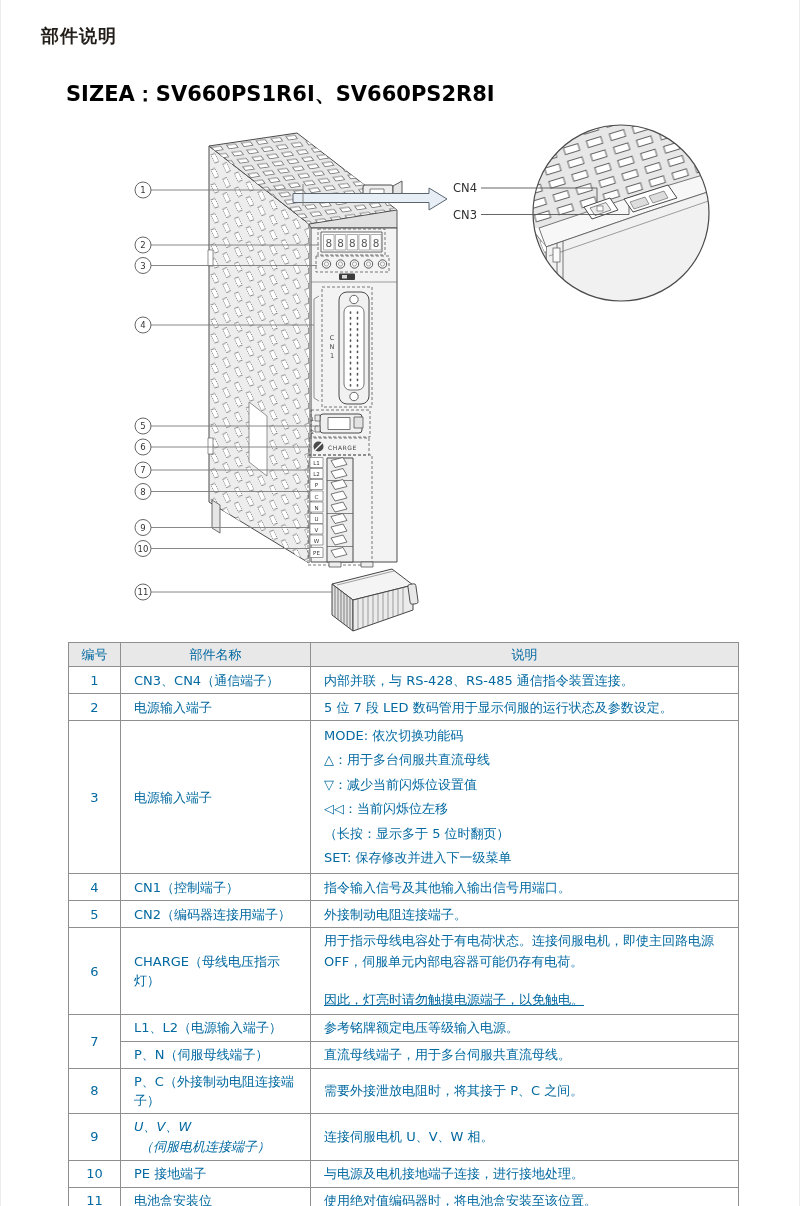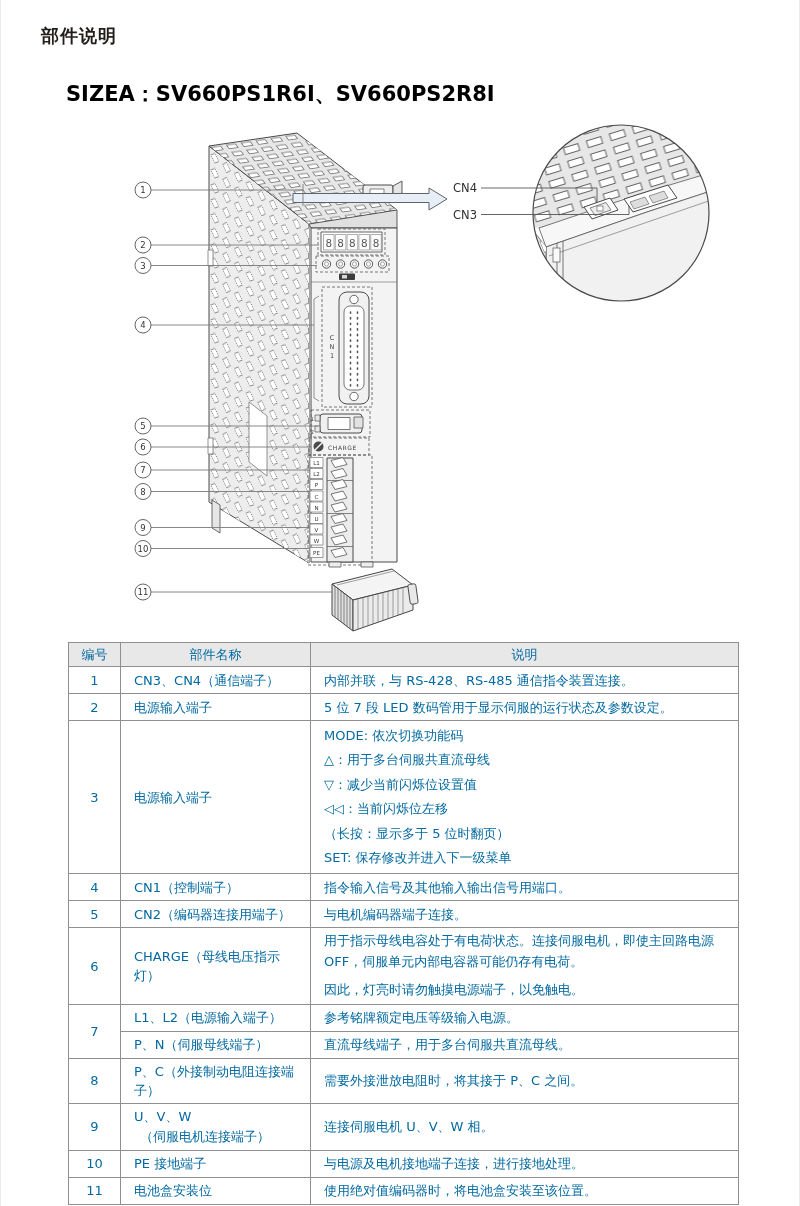--- a/index.html
+++ b/index.html
@@ -29,22 +29,22 @@
   }
   .parts-table th, .parts-table td { border:1px solid #8f8f8f; vertical-align:middle; }
   .parts-table th {
     background:#e8e8e8; font-weight:normal; height:21px; padding:1px 4px; font-size:13px;
   }
   .parts-table td { padding:3px 8px 3px 13px; line-height:19px; }
   td.c-id { text-align:center; padding:3px 2px; }
   tr.single td { height:20px; }
   .ml .line { line-height:24.4px; white-space:nowrap; }
   .p2 .line { line-height:20.5px; }
-  .p2 .line + .line { margin-top:8px; }
-  .nm2 .line { line-height:20px; white-space:nowrap; }
+  .p2 .line + .line { margin-top:18px;text-decoration:underline; }
+  .nm2 .line { line-height:20px; white-space:nowrap;font-style:italic; }
   .nm2 .line + .line { padding-left:6px; }
 </style>
 </head>
 <body>
 
 <div class="title">部件说明</div>
 <div class="subtitle">SIZEA：SV660PS1R6I、SV660PS2R8I</div>
 
 <svg class="diagram" width="800" height="640" viewBox="0 0 800 640">
   <defs>
@@ -356,21 +356,21 @@
     </td>
   </tr>
   <tr class="single">
     <td class="c-id">4</td>
     <td class="c-name">CN1（控制端子）</td>
     <td class="c-desc">指令输入信号及其他输入输出信号用端口。</td>
   </tr>
   <tr class="single">
     <td class="c-id">5</td>
     <td class="c-name">CN2（编码器连接用端子）</td>
-    <td class="c-desc">与电机编码器端子连接。</td>
+    <td class="c-desc">外接制动电阻连接端子。</td>
   </tr>
   <tr>
     <td class="c-id">6</td>
     <td class="c-name">CHARGE（母线电压指示灯）</td>
     <td class="c-desc p2">
       <div class="line">用于指示母线电容处于有电荷状态。连接伺服电机，即使主回路电源 OFF，伺服单元内部电容器可能仍存有电荷。</div>
       <div class="line">因此，灯亮时请勿触摸电源端子，以免触电。</div>
     </td>
   </tr>
   <tr class="single">

